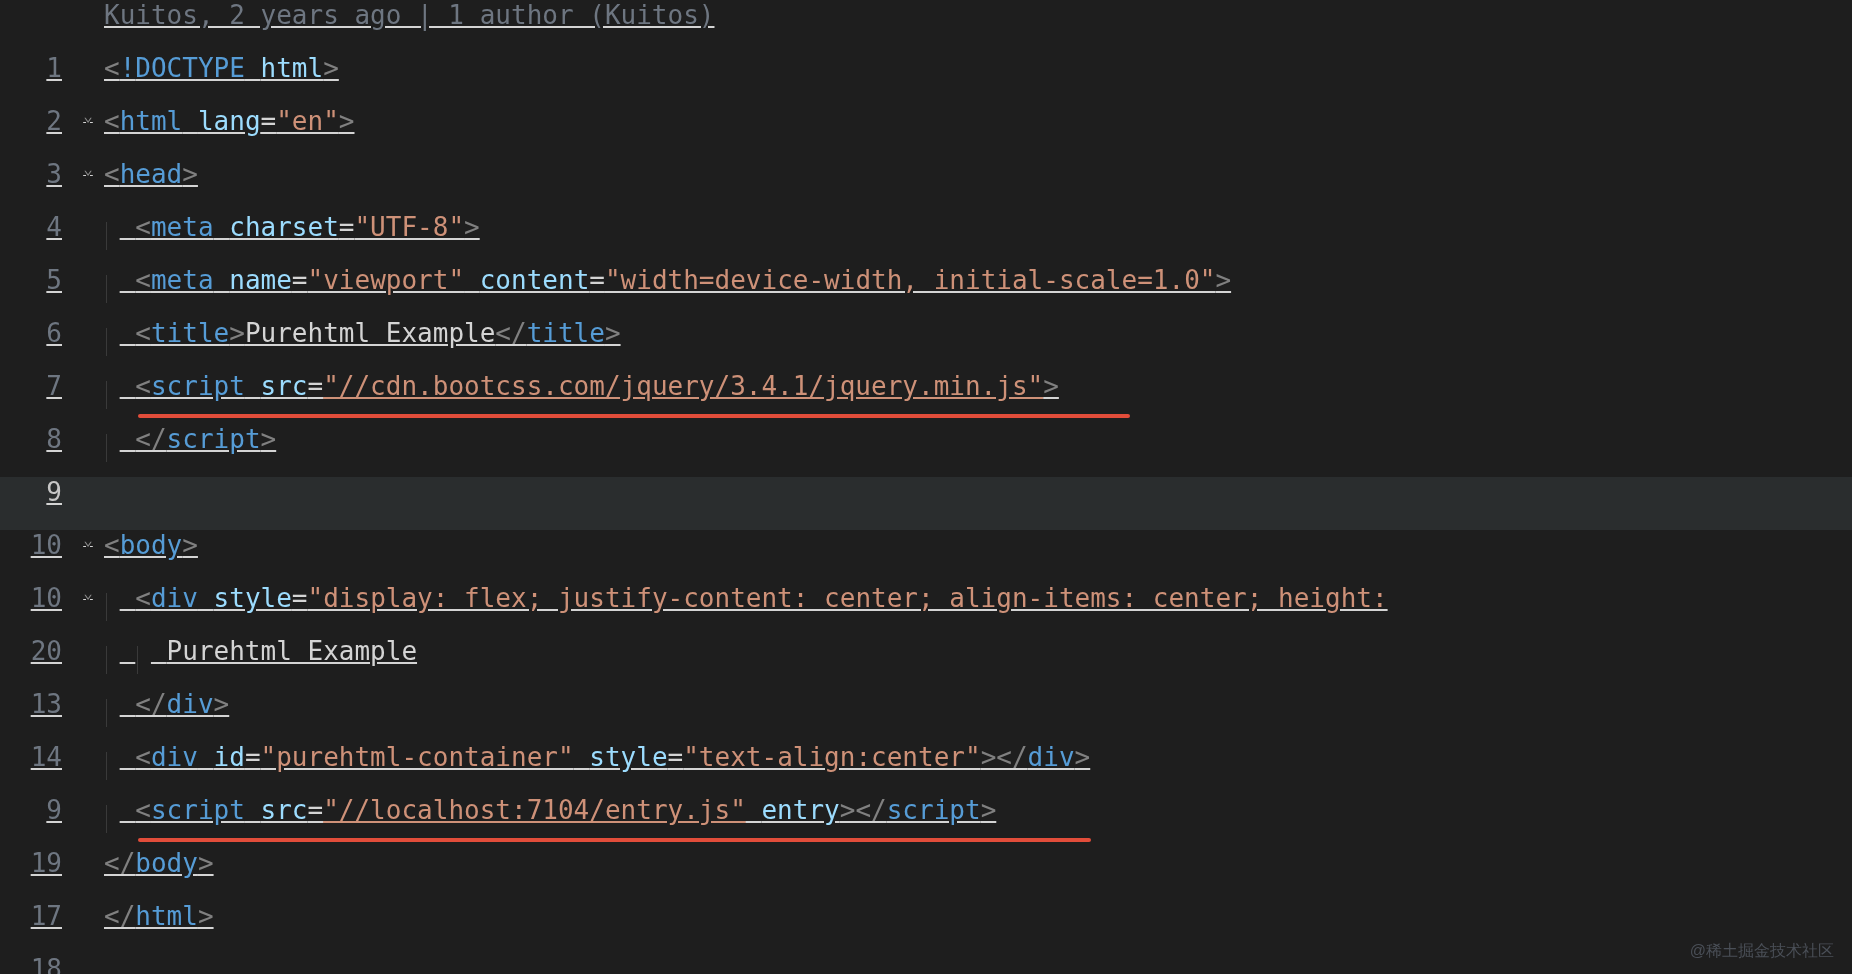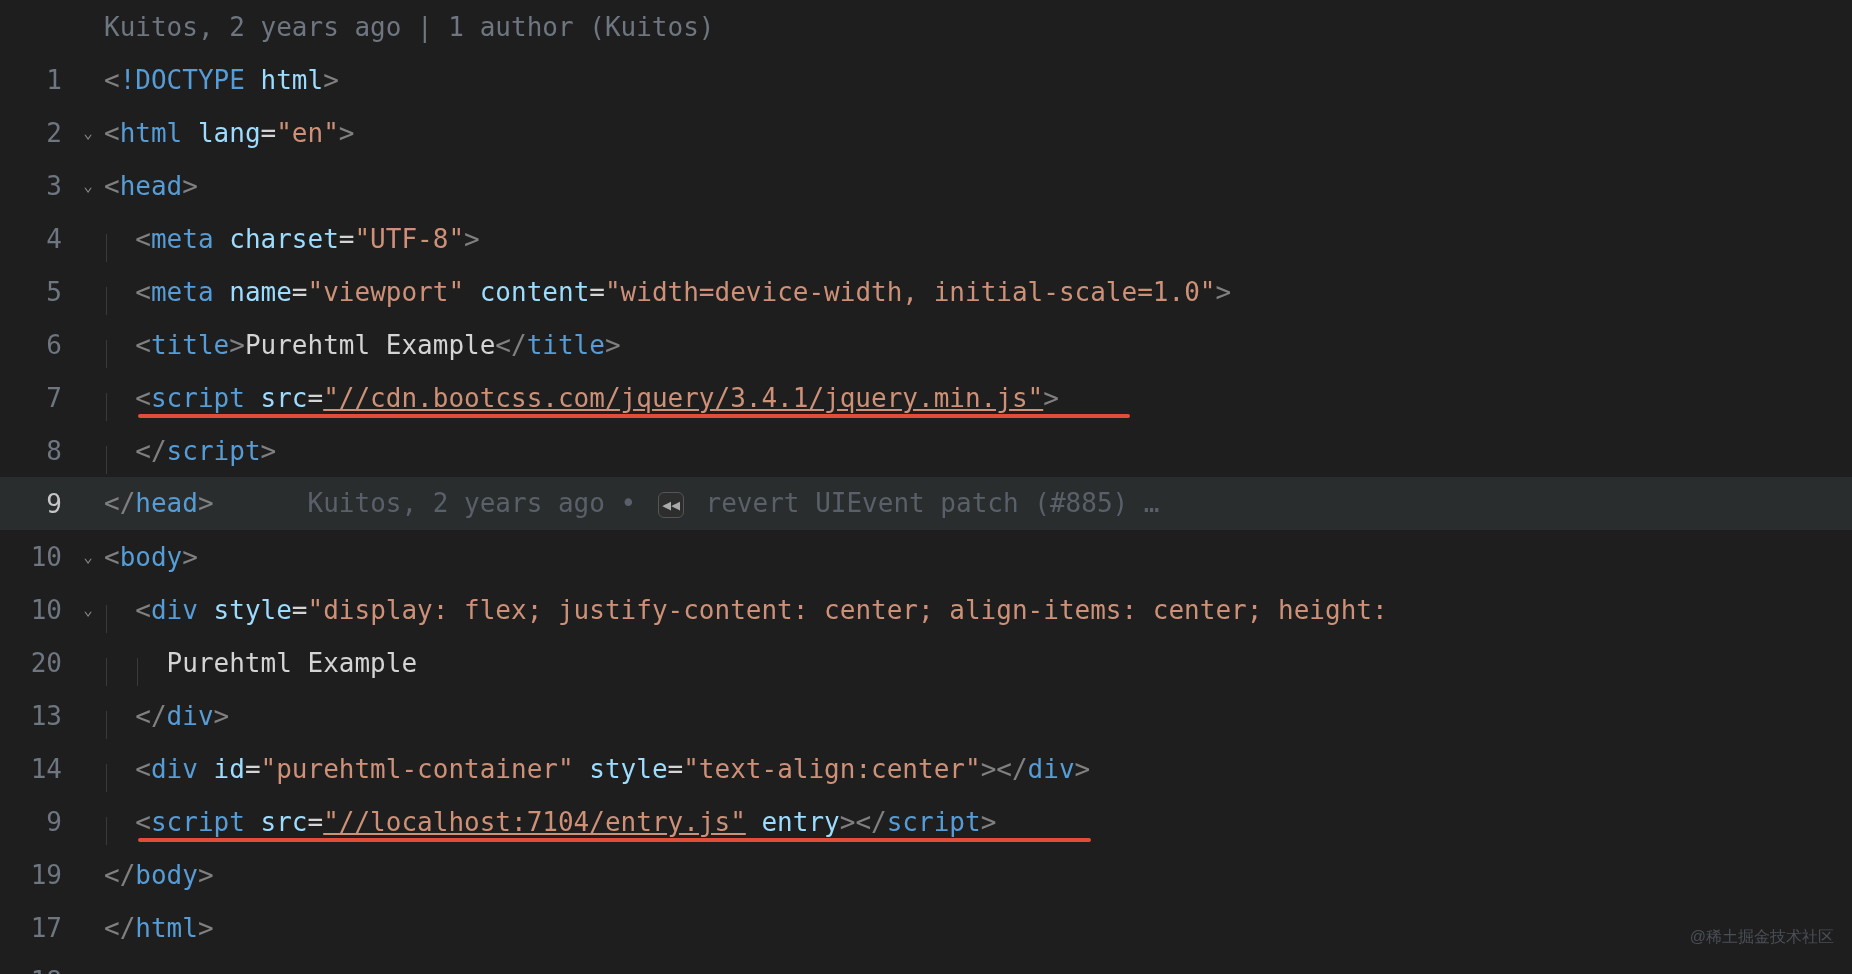--- a/index.html
+++ b/index.html
@@ -30,24 +30,24 @@
     font-size: 26px;
     color: var(--fg);
     position: relative;
   }
   .editor {
     position: absolute;
     inset: 0;
   }
   .row {
     display: flex;
-    align-items: center;
     height: 53px;
     white-space: pre;
     position: relative;
+    text-decoration: underline;
   }
   .row.current { background: var(--line-highlight); }
   .lineno {
     width: 72px;
     text-align: right;
     padding-right: 10px;
     color: var(--gutter-fg);
     user-select: none;
     flex: none;
   }
@@ -102,21 +102,21 @@
   }
   .annot {
     position: absolute;
     height: 4px;
     background: var(--annot-red);
     border-radius: 2px;
   }
   .watermark {
     position: absolute;
     right: 18px;
-    bottom: 26px;
+    bottom: 12px;
     color: var(--watermark);
     font-size: 16px;
     font-family: -apple-system, BlinkMacSystemFont, sans-serif;
   }
 </style>
 </head>
 <body>
 
 <div class="editor">
 
@@ -170,21 +170,20 @@
 
   <div class="row">
     <span class="lineno">8</span>
     <span class="fold"></span>
     <span class="code"><span class="guide"></span> <span class="punct">&lt;/</span><span class="tag">script</span><span class="punct">&gt;</span></span>
   </div>
 
   <div class="row current">
     <span class="lineno">9</span>
     <span class="fold"></span>
-    <span class="code"><span class="punct">&lt;/</span><span class="tag">head</span><span class="punct">&gt;</span><span class="plain">      </span><span class="ghost2"><span>Kuitos, 2 years ago</span><span> • </span><span class="rewind">◀◀</span><span> revert UIEvent patch (#885) …</span></span></span>
   </div>
 
   <div class="row">
     <span class="lineno">10</span>
     <span class="fold">⌄</span>
     <span class="code"><span class="punct">&lt;</span><span class="tag">body</span><span class="punct">&gt;</span></span>
   </div>
 
   <div class="row">
     <span class="lineno">10</span>

